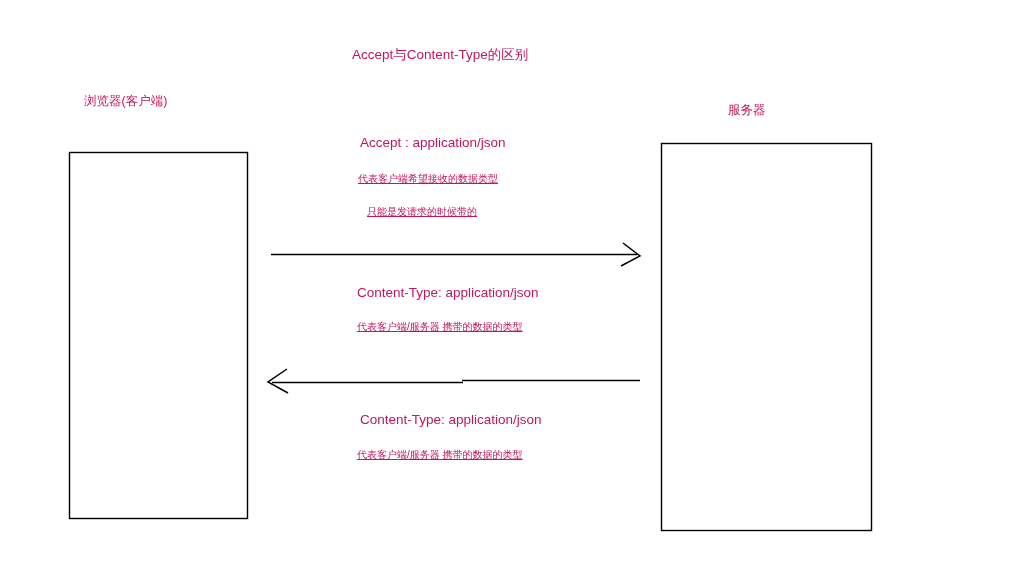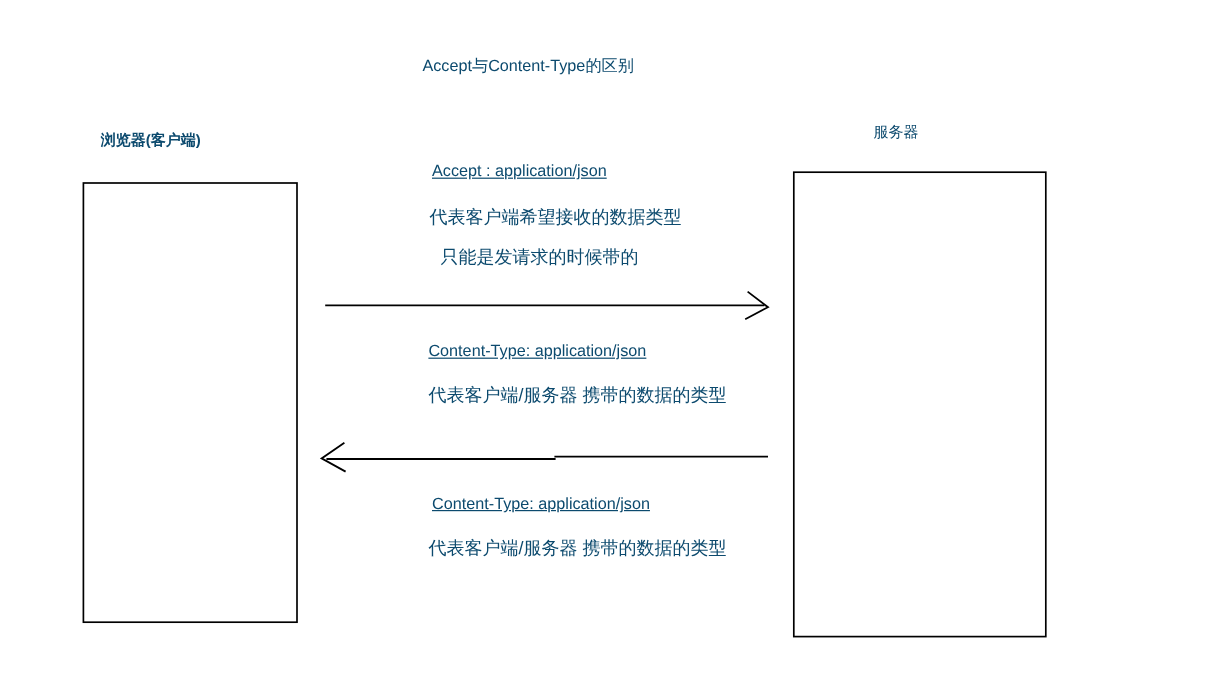--- a/index.html
+++ b/index.html
@@ -21,42 +21,42 @@
     position: absolute;
     left: 0;
     top: 0;
     width: 1026px;
     height: 583px;
   }
 
   .txt {
     position: absolute;
     white-space: pre;
-    color: #0c4a6e;
+    color: #be185d;
     line-height: 1;
   }
 
   #diagram-title {
     font-size: 13.5px;
     left: 352px;
     top: 48px;
   }
 
   .actor-label {
     font-size: 12.5px;
   }
-  #actor-label-client { left: 84px; top: 111px; font-weight: bold; }
+  #actor-label-client { left: 84px; top: 95px; }
   #actor-label-server { left: 728px; top: 104px; }
 
   .msg-header {
     font-size: 13.5px;
-    text-decoration: underline;
   }
   .msg-desc {
-    font-size: 15px;
+    font-size: 10px;
+    text-decoration: underline;
   }
 
   #msg1-header { left: 360px; top: 136px; }
   #msg1-desc1  { left: 358px; top: 174px; }
   #msg1-desc2  { left: 367px; top: 207px; }
 
   #msg2-header { left: 357px; top: 286px; }
   #msg2-desc1  { left: 357px; top: 322px; }
 
   #msg3-header { left: 360px; top: 413px; }

